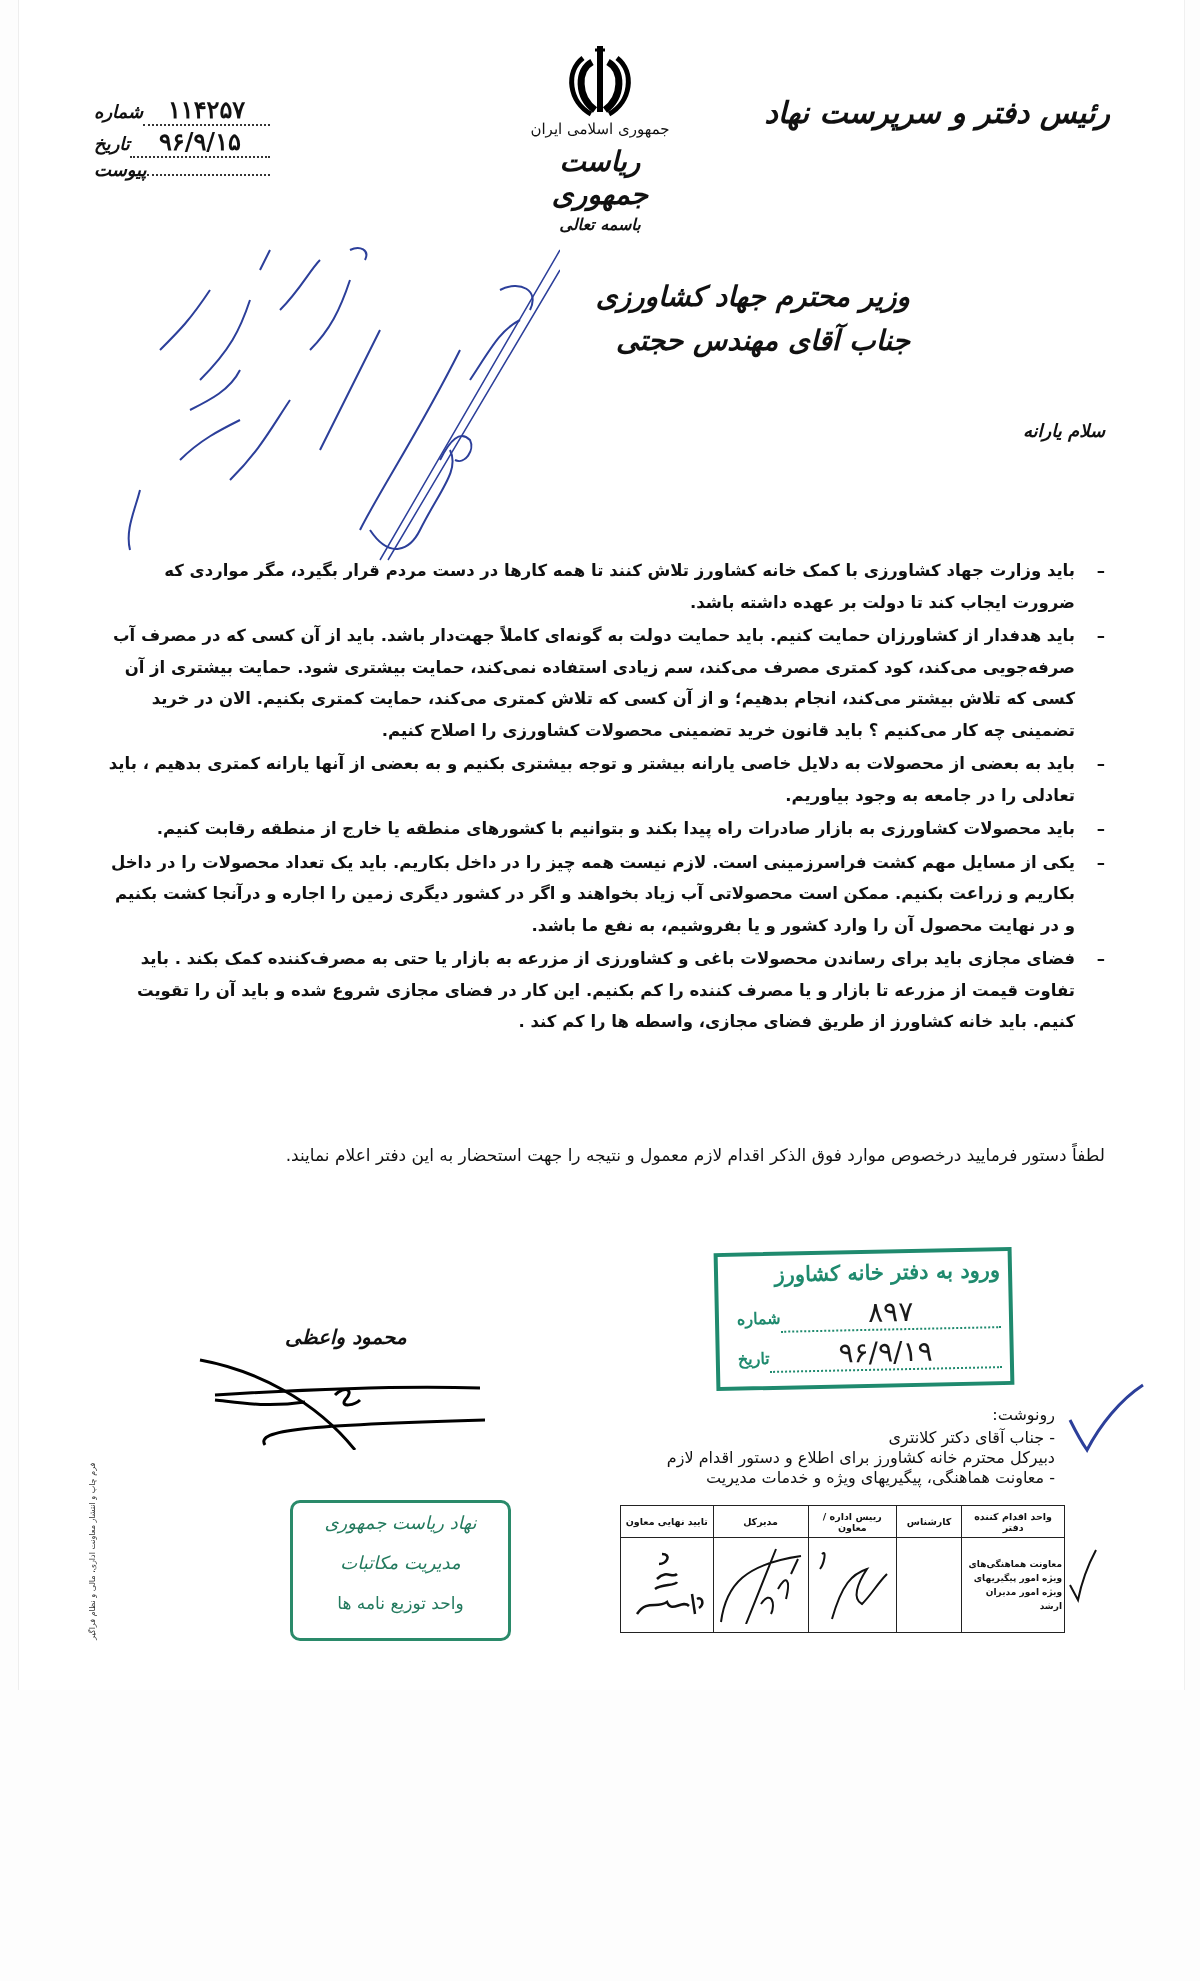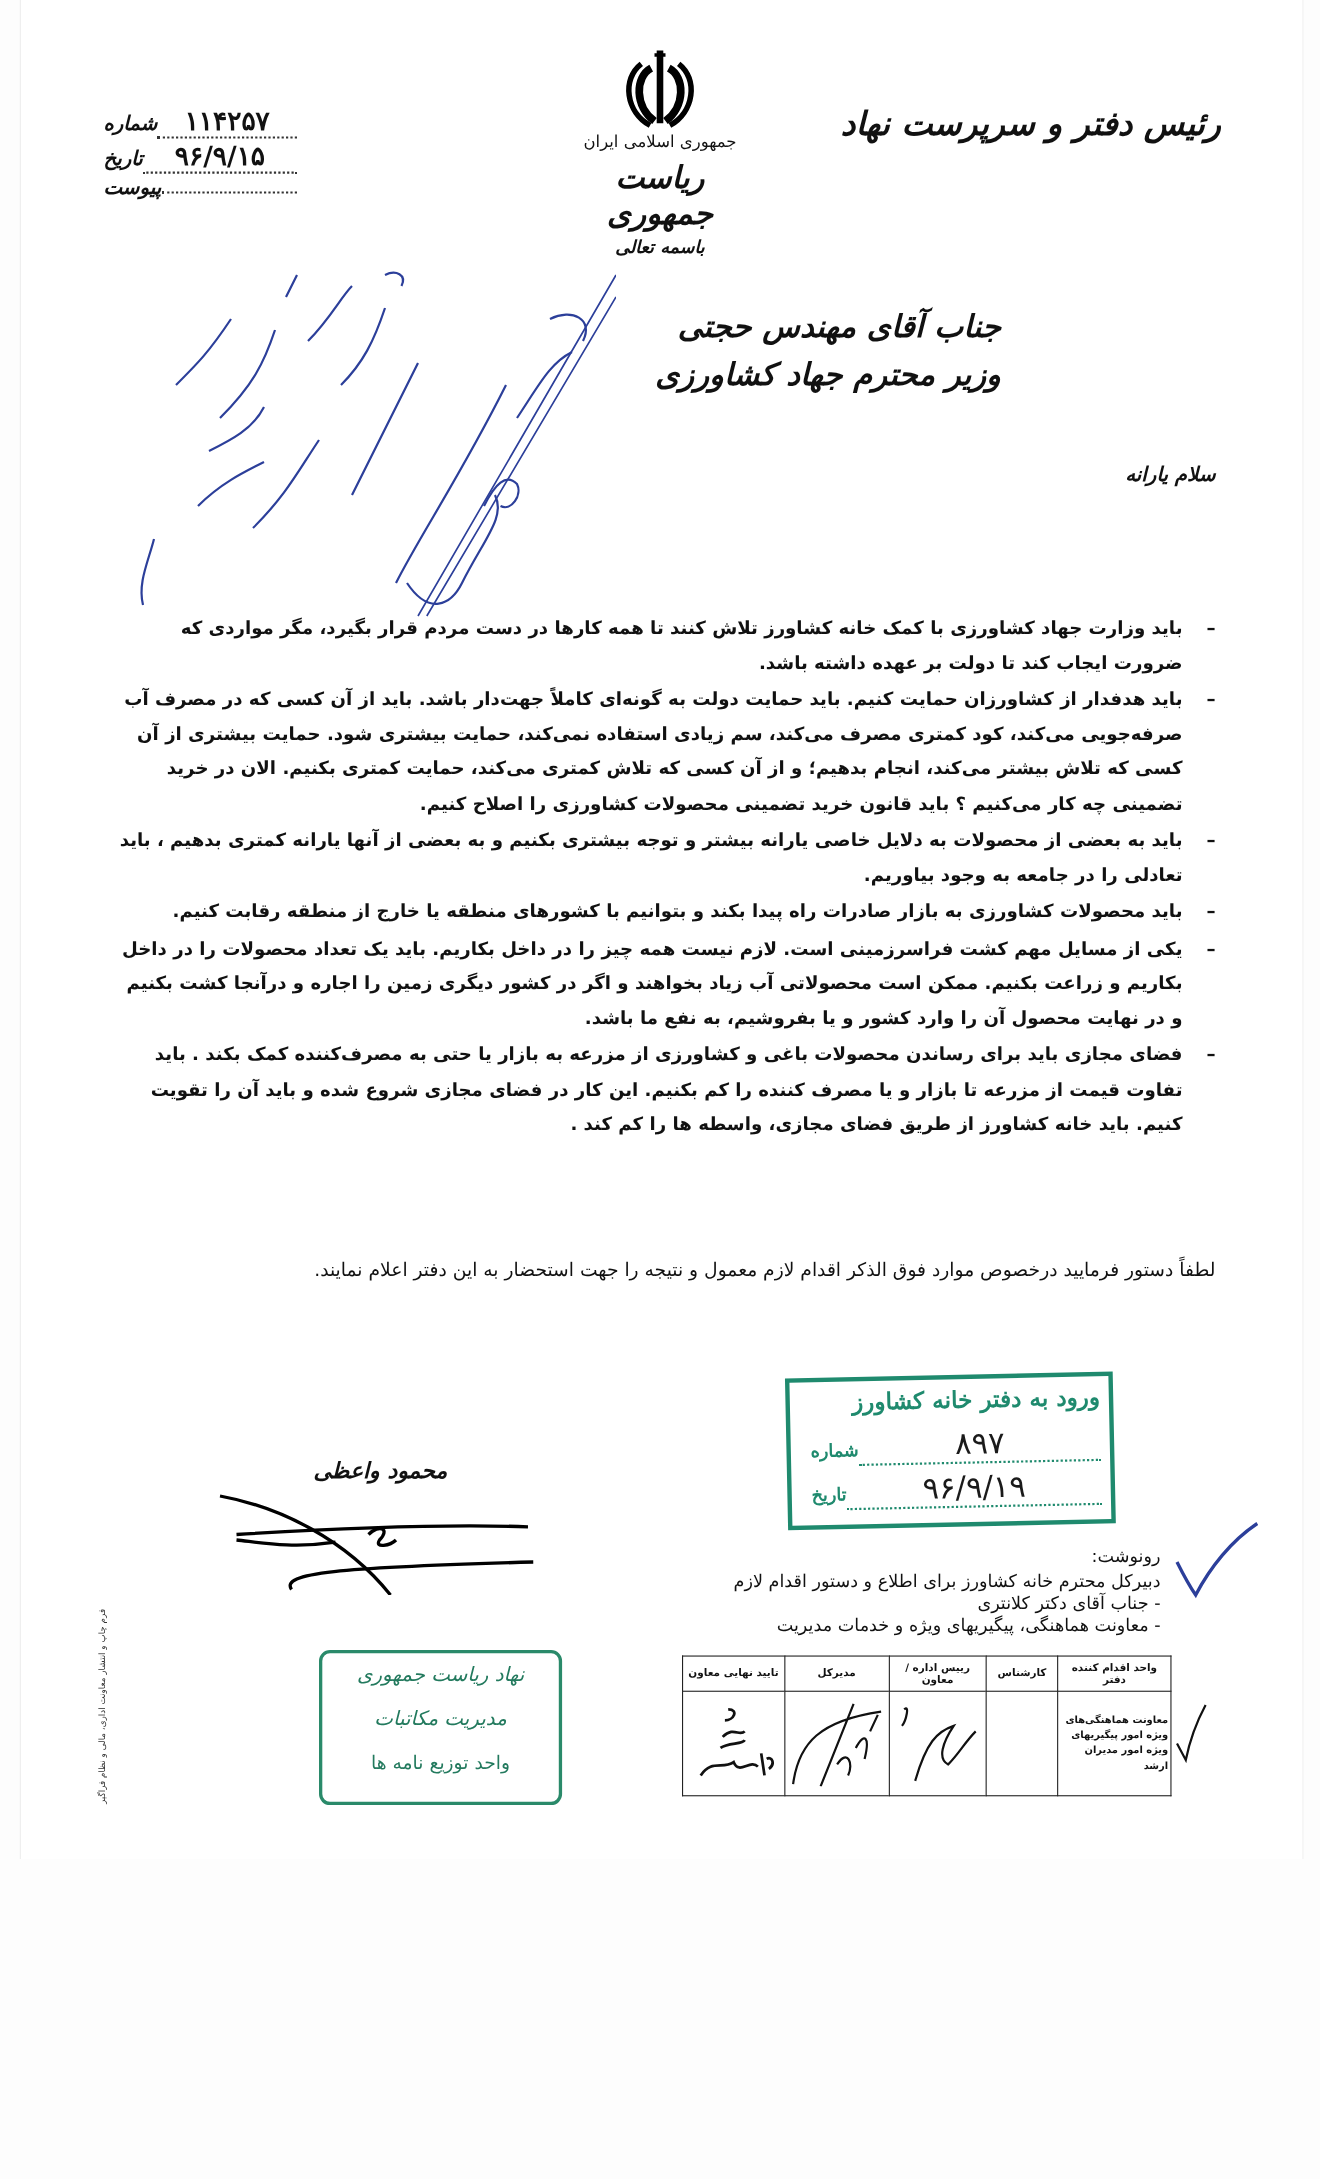--- a/index.html
+++ b/index.html
@@ -119,22 +119,22 @@
       <path d="M200 220 C220 180 240 140 260 100 M240 300 C260 260 300 200 340 120"></path>
       <path d="M250 300 C270 330 290 320 300 300 C320 260 340 240 330 220"></path>
       <path d="M320 230 C330 210 340 200 350 210 C355 220 345 235 335 230"></path>
       <path d="M350 150 C370 120 380 100 400 90 M380 60 C400 50 420 60 410 80"></path>
       <path d="M260 330 L440 20 M268 330 L440 40" stroke-width="1.5"></path>
       <path d="M10 320 C5 300 15 280 20 260"></path>
     </g>
   </svg>
 
   <div class="abs addressee rtl">
+    <div>وزیر محترم جهاد کشاورزی</div>
     <div>جناب آقای مهندس حجتی</div>
-    <div>وزیر محترم جهاد کشاورزی</div>
   </div>
 
   <div class="abs salutation rtl">سلام یارانه</div>
 
 
   <ul class="abs points rtl">
     <li><span class="dash">–</span><span>باید وزارت جهاد کشاورزی با کمک خانه کشاورز تلاش کنند تا همه کارها در دست مردم قرار بگیرد، مگر مواردی که ضرورت ایجاب کند تا دولت بر عهده داشته باشد.</span></li>
     <li><span class="dash">–</span><span>باید هدفدار از کشاورزان حمایت کنیم. باید حمایت دولت به گونه‌ای کاملاً جهت‌دار باشد. باید از آن کسی که در مصرف آب صرفه‌جویی می‌کند، کود کمتری مصرف می‌کند، سم زیادی استفاده نمی‌کند، حمایت بیشتری شود. حمایت بیشتری از آن کسی که تلاش بیشتر می‌کند، انجام بدهیم؛ و از آن کسی که تلاش کمتری می‌کند، حمایت کمتری بکنیم. الان در خرید تضمینی چه کار می‌کنیم ؟ باید قانون خرید تضمینی محصولات کشاورزی را اصلاح کنیم.</span></li>
     <li><span class="dash">–</span><span>باید به بعضی از محصولات به دلایل خاصی یارانه بیشتر و توجه بیشتری بکنیم و به بعضی از آنها یارانه کمتری بدهیم ، باید تعادلی را در جامعه به وجود بیاوریم.</span></li>
     <li><span class="dash">–</span><span>باید محصولات کشاورزی به بازار صادرات راه پیدا بکند و بتوانیم با کشورهای منطقه یا خارج از منطقه رقابت کنیم.</span></li>
@@ -166,22 +166,22 @@
       <path d="M140 55 C150 45 160 50 150 60 C145 68 160 65 165 60"></path>
     </g>
   </svg>
 
   <svg class="abs check-mark" viewBox="0 0 80 75">
     <path d="M5 40 C10 50 15 60 22 70 C35 45 55 20 78 5" fill="none" stroke="#2c3f9a" stroke-width="3"></path>
   </svg>
 
   <div class="abs cc-label rtl">رونوشت:</div>
   <div class="abs cc-list rtl">
+    <div>- جناب آقای دکتر کلانتری</div>
     <div>دبیرکل محترم خانه کشاورز برای اطلاع و دستور اقدام لازم</div>
-    <div>- جناب آقای دکتر کلانتری</div>
     <div>- معاونت هماهنگی، پیگیریهای ویژه و خدمات مدیریت</div>
   </div>
 
   <table class="abs route-table">
     <thead>
       <tr>
         <th>واحد اقدام کننده دفتر</th>
         <th>کارشناس</th>
         <th>رییس اداره /معاون</th>
         <th>مدیرکل</th>

